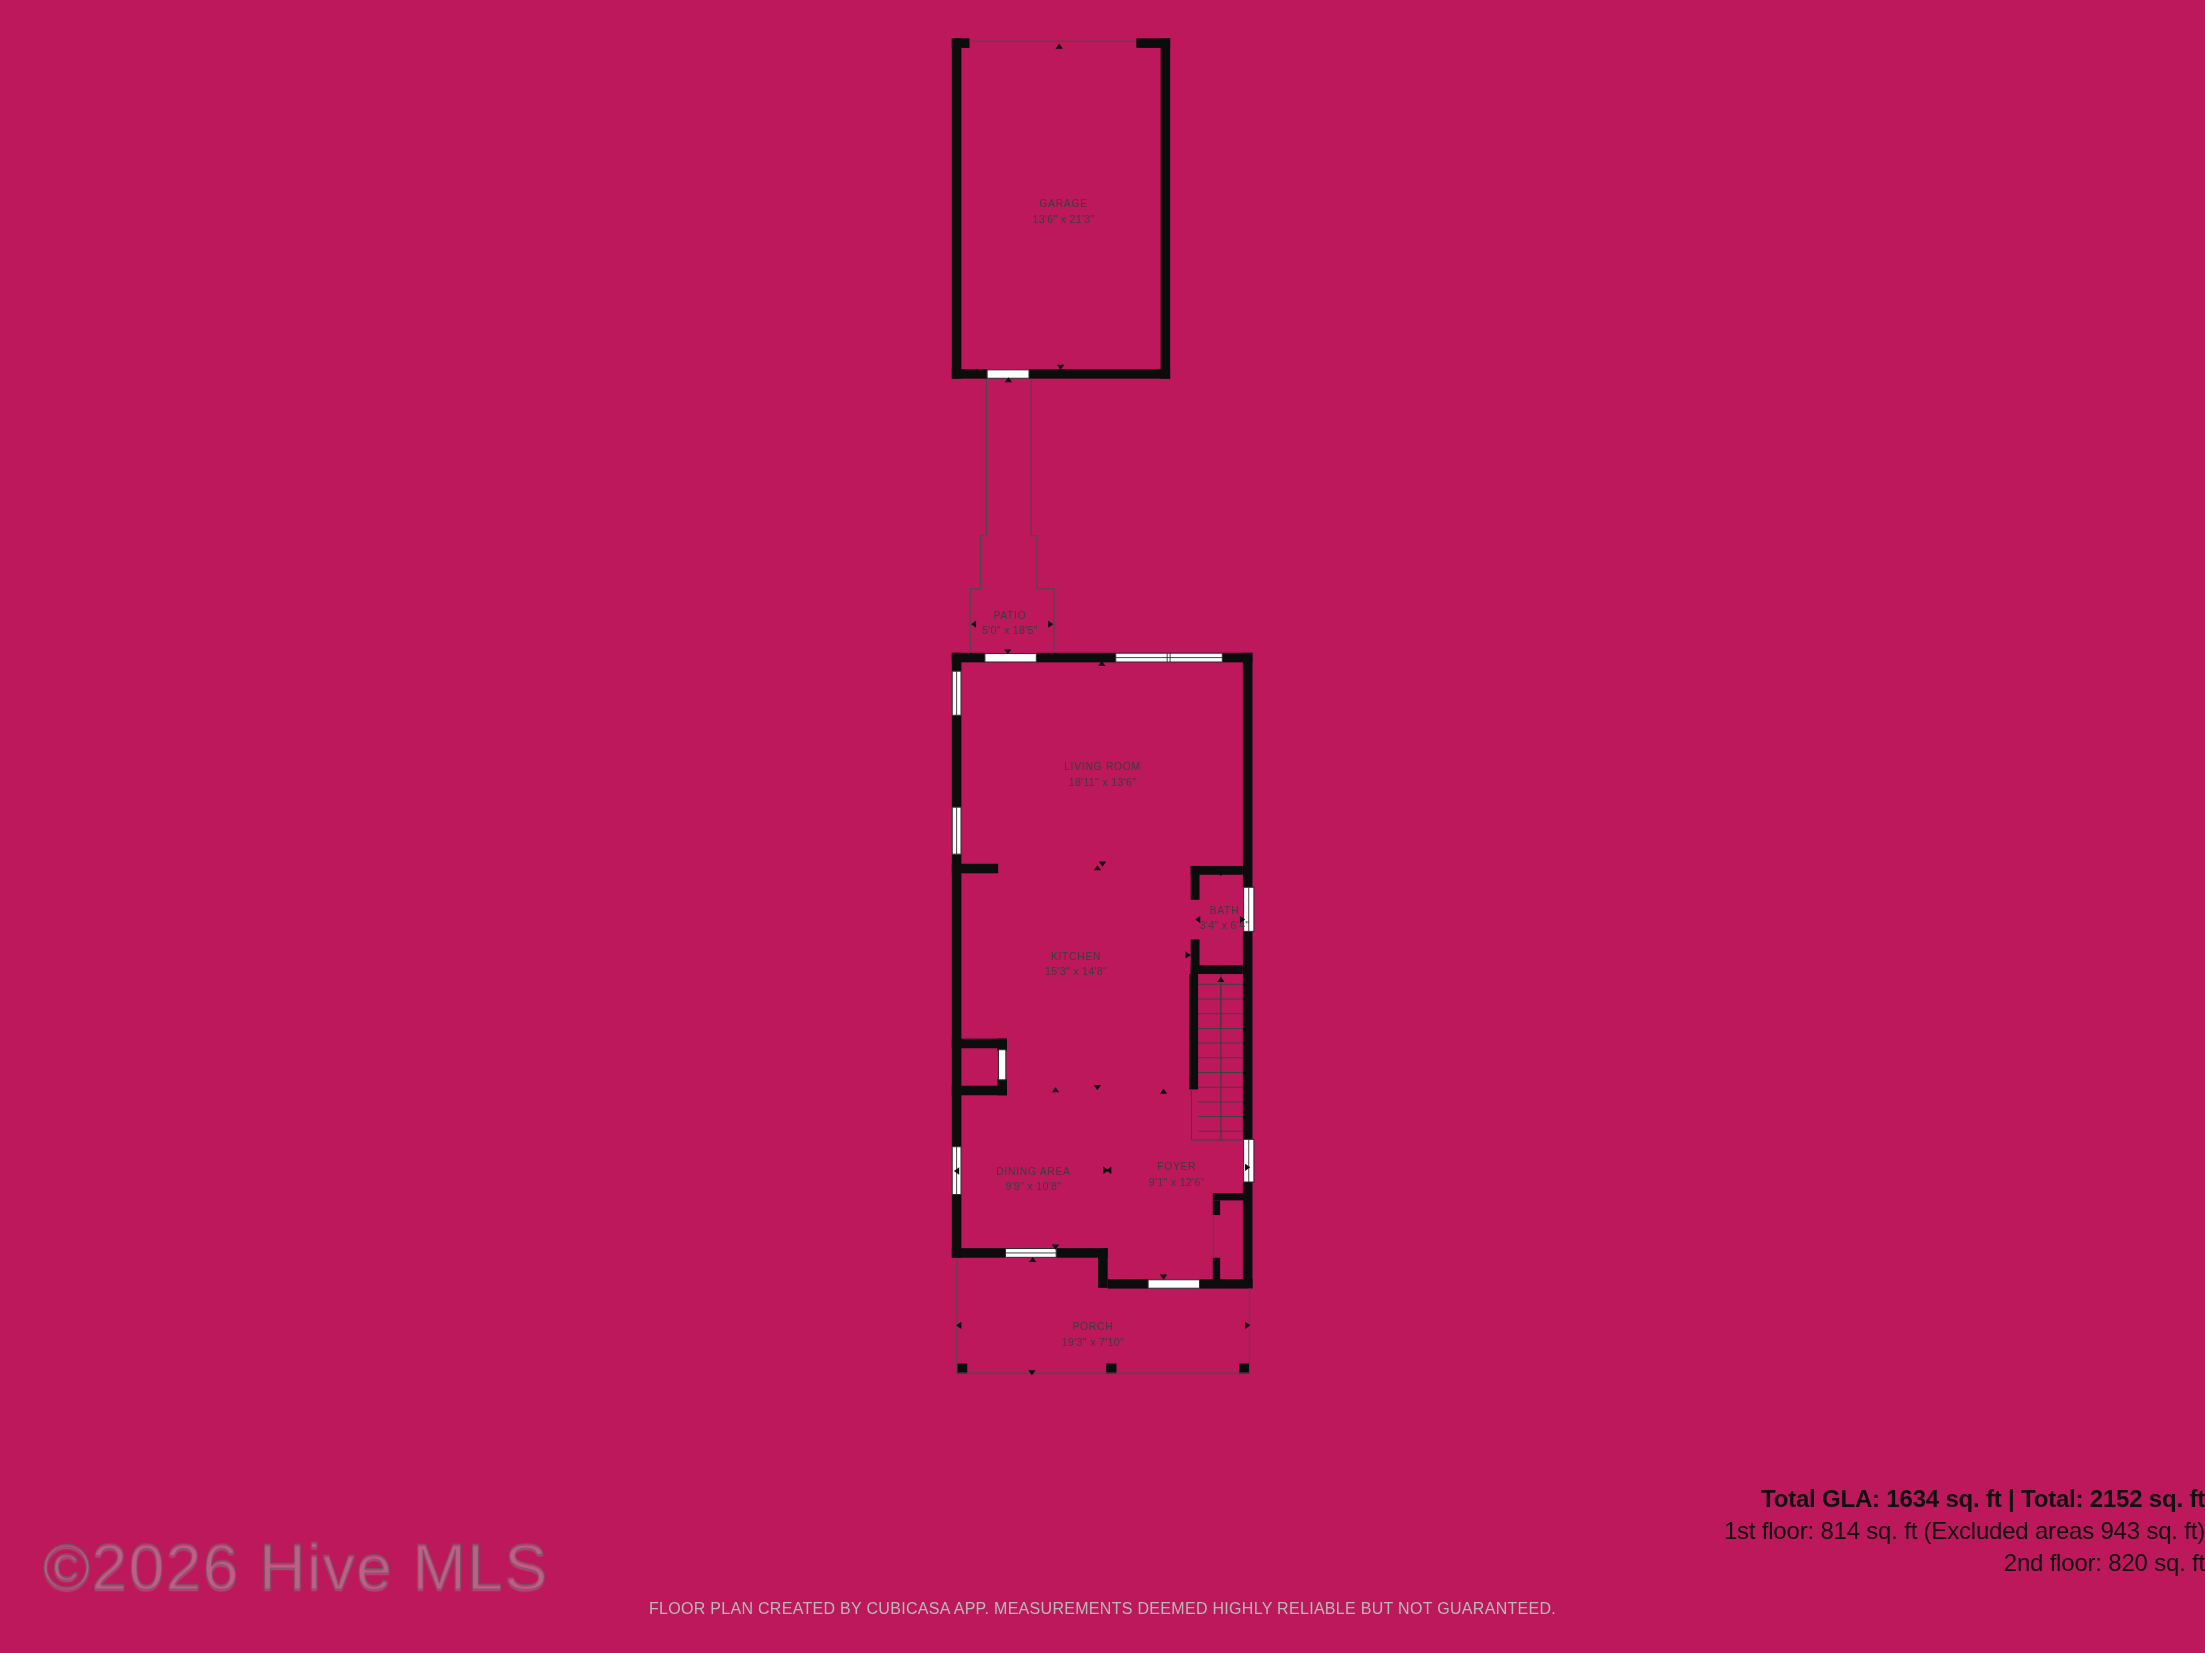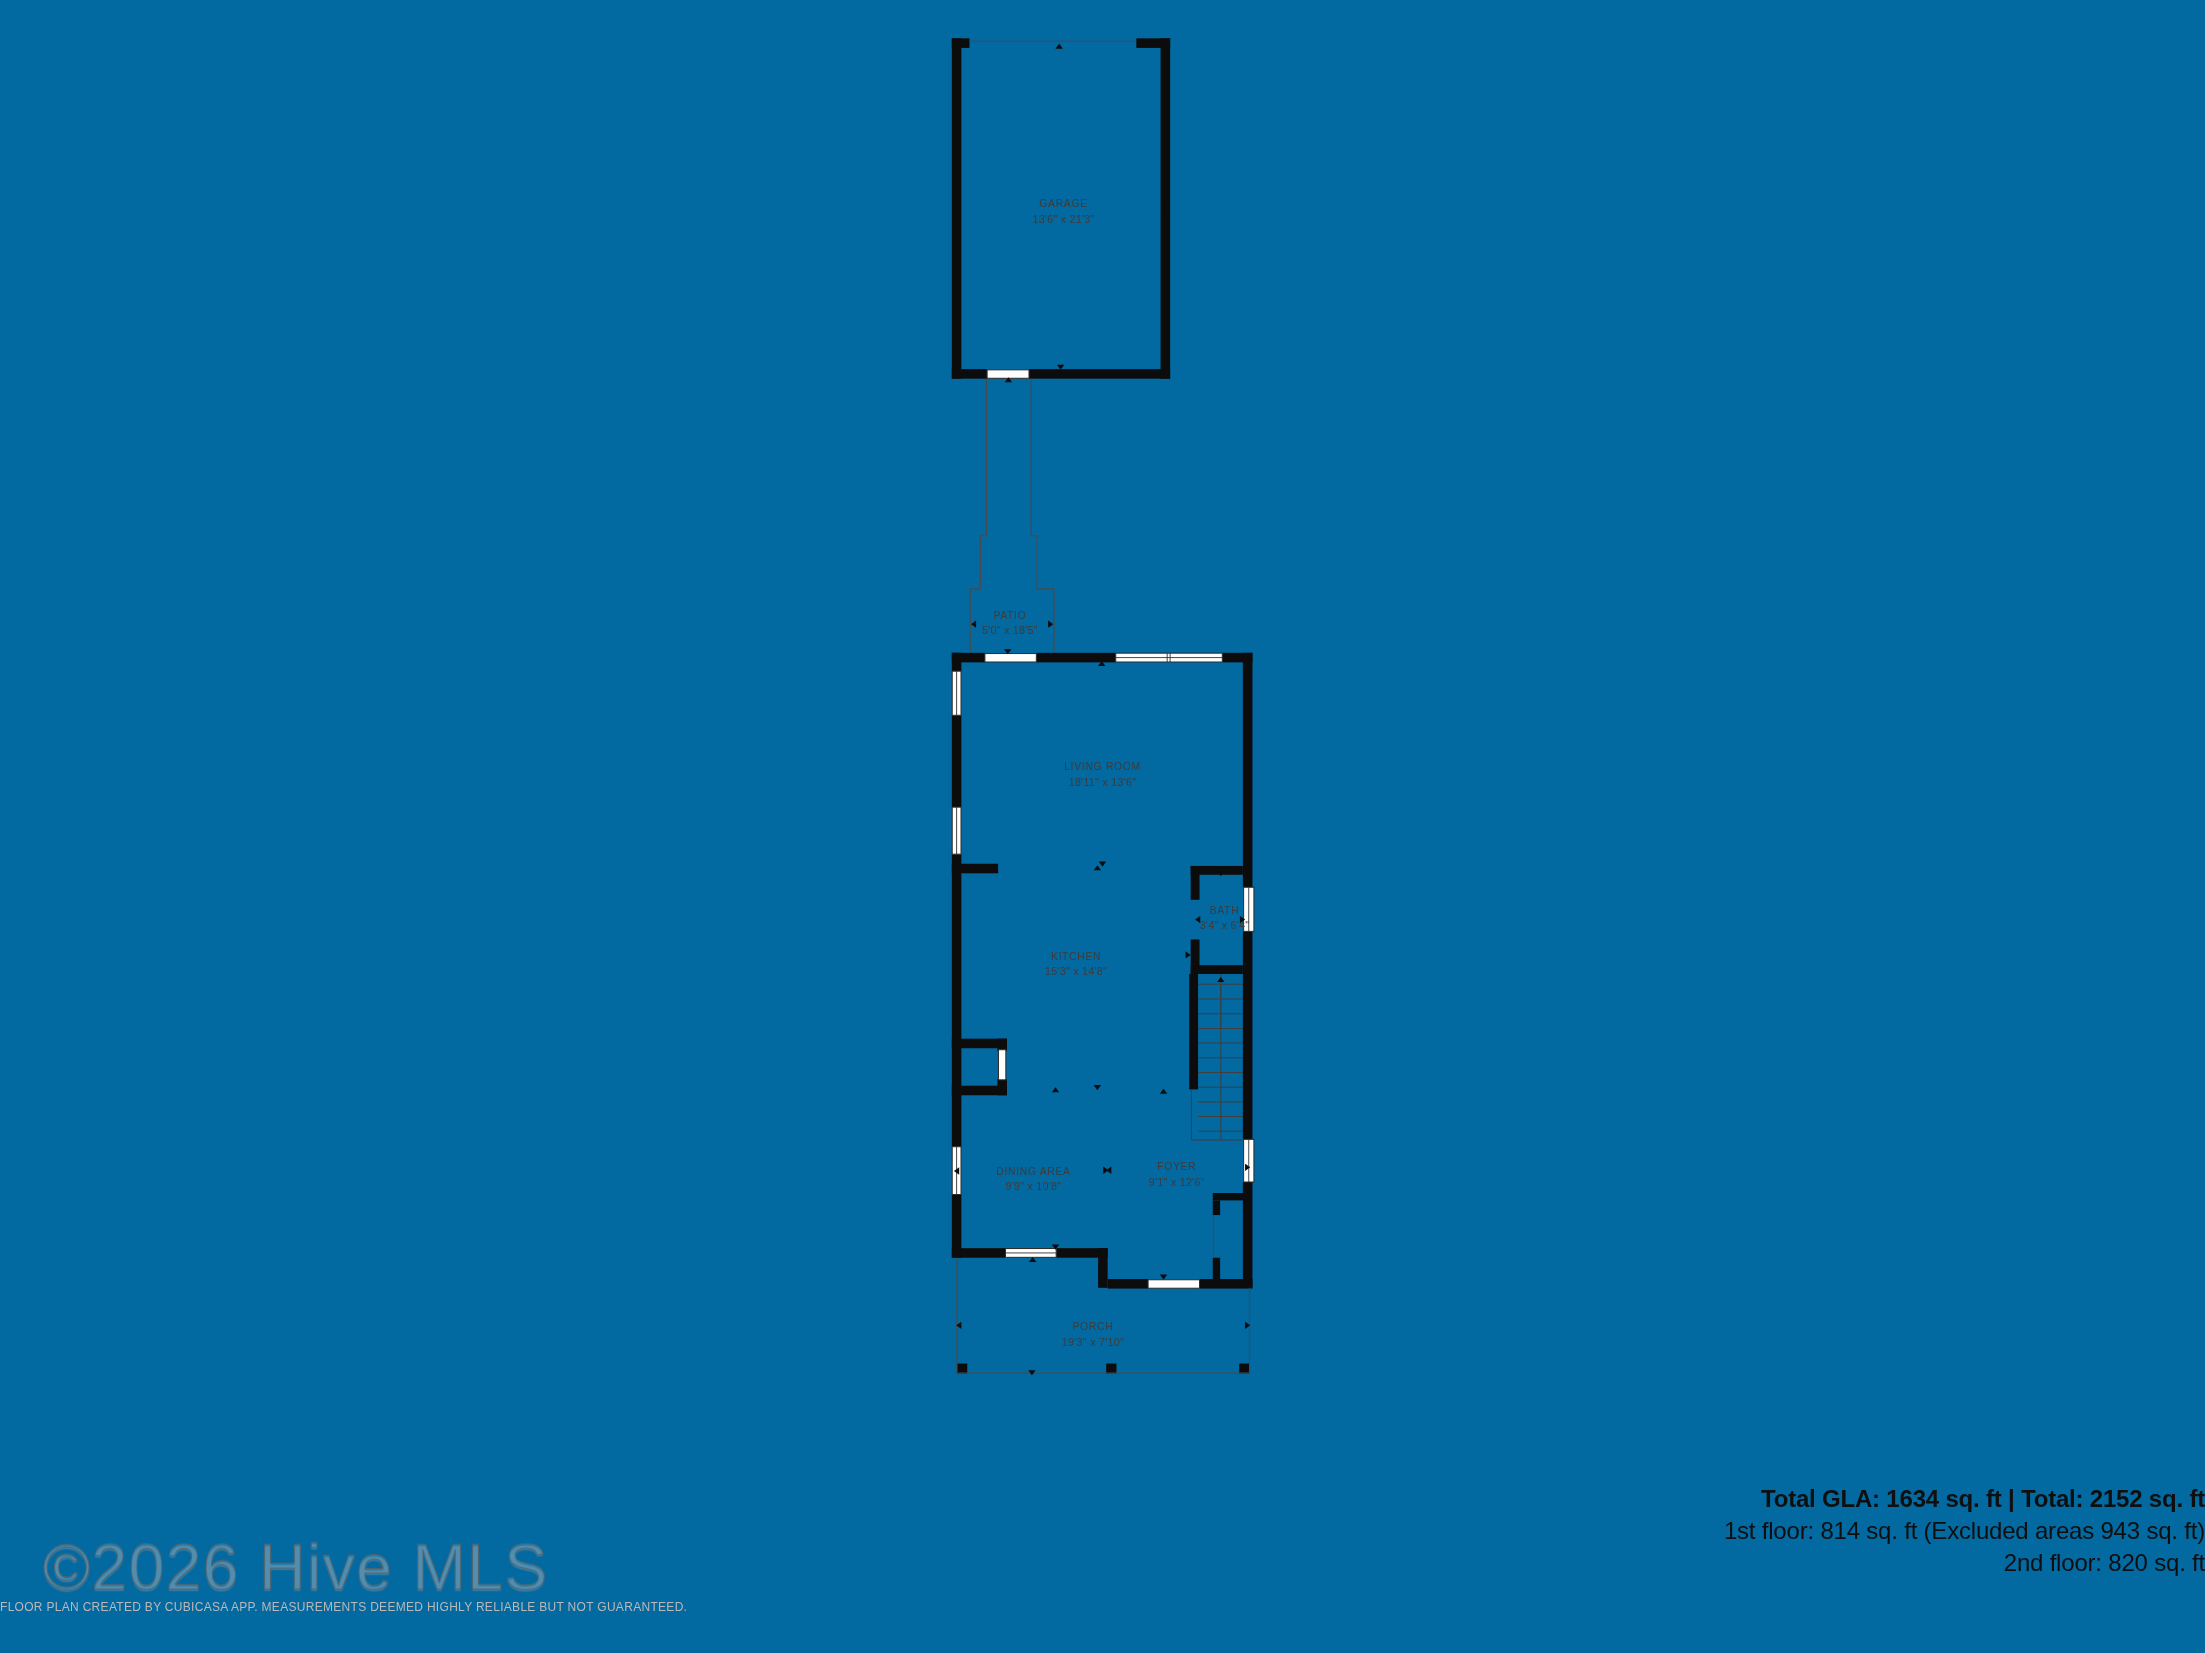--- a/index.html
+++ b/index.html
@@ -1,17 +1,17 @@
 <!DOCTYPE html>
 <html style="font-size:11.8px"><head>
 <meta charset="utf-8">
 <style>
   html,body{margin:0;padding:0;background:#ffffff;}
   #canvas{
-    position:relative;width:2205px;height:1654px;background:#0369a1;overflow:hidden;
+    position:relative;width:2205px;height:1654px;background:#be185d;overflow:hidden;
     font-family:"Liberation Sans", sans-serif;
   }
   svg{position:absolute;top:0;left:0;}
 
   
   .thin{fill:none;stroke:#4a4a4a;stroke-width:1.6;}
   
   .stair-line{fill:none;stroke:#3f3f3f;stroke-width:1.4;}
   
   .frame{fill:#ffffff;stroke:#2e2e2e;stroke-width:1.4;}
@@ -20,22 +20,22 @@
   .room-name{font-size:14px;letter-spacing:1px;}
   .room-dims{font-size:14.5px;letter-spacing:0.4px;}
   text{font-family:"Liberation Sans", sans-serif;}
 
   .summary{
     position:absolute;top:1483px;left:0;width:2205px;text-align:right;
     font-size:24px;line-height:32px;color:#0f0f0f;letter-spacing:-0.2px;
   }
   .summary .bold{font-weight:bold;}
   .disclaimer{
-    position:absolute;top:1600px;left:0;width:2205px;
-    font-size:12px;color:#b9b9b9;letter-spacing:0.3px;
+    position:absolute;top:1600px;left:0;width:2205px;text-align:center;
+    font-size:16px;color:#b9b9b9;letter-spacing:0.3px;
   }
   .watermark{
     position:absolute;top:1542px;left:2.9px;
     font-size:64px;line-height:51px;letter-spacing:1.5px;
     color:rgba(255,255,255,0.12);
     -webkit-text-stroke:1px rgba(95,95,95,0.78);
     text-shadow:0 1.5px 1.5px rgba(170,170,170,0.35);
     white-space:nowrap;
     margin-left:40px;
   }

